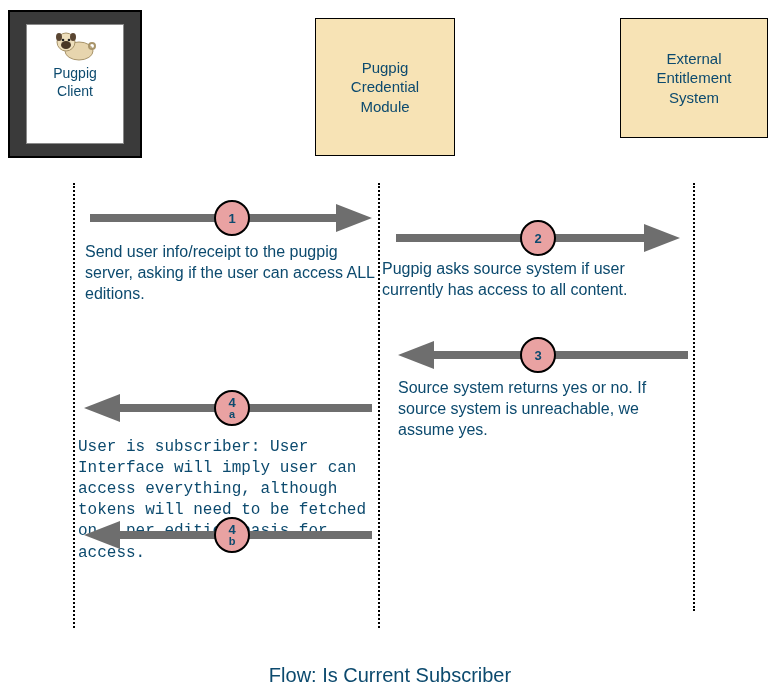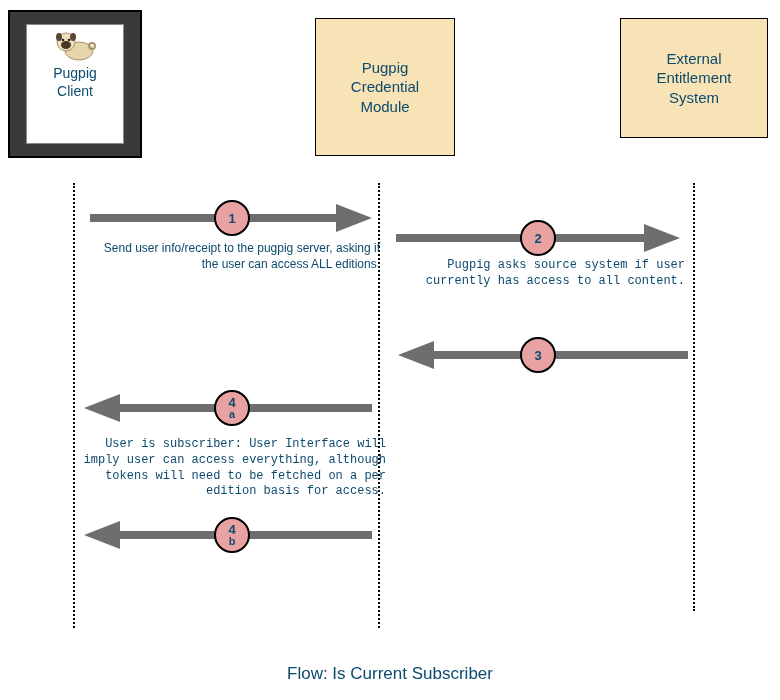--- a/index.html
+++ b/index.html
@@ -82,33 +82,33 @@
   }
   .step-sub { font-size: 11px; line-height: 11px; font-weight: bold; }
   .c1  { left: 214px; top: 200px; }
   .c2  { left: 520px; top: 220px; }
   .c3  { left: 520px; top: 337px; }
   .c4a { left: 214px; top: 390px; }
   .c4b { left: 214px; top: 517px; }
 
   
   .caption {
-    position: absolute; text-align: right;
-    font-size: 12px; line-height: 1.32;
+    position: absolute; text-align: left;
+    font-size: 16px; line-height: 1.32;
   }
   .cap1  { left: 85px;  top: 241px; width: 295px; }
-  .cap2  { left: 403px; top: 258px; width: 282px; font-family: Liberation Mono, monospace; }
+  .cap2  { left: 382px; top: 258px; width: 282px; }
   .cap3  { left: 398px; top: 377px; width: 282px; }
   .cap4a { left: 78px;  top: 437px; width: 308px; font-family: Liberation Mono, monospace; }
   .cap4b { left: 78px;  top: 564px; width: 308px; }
 
   
   .diagram-title {
     position: absolute; left: 0; top: 664px; width: 100%;
-    text-align: center; font-size: 17px;
+    text-align: center; font-size: 20px;
   }
 </style>
 </head>
 <body>
 
 <div class="canvas">
 
   <div class="device">
     <div class="screen">
       <svg class="pug" width="44" height="32" viewBox="0 0 44 32">
@@ -163,20 +163,21 @@
   <div class="caption cap2">Pugpig asks source system if user currently has access to all content.</div>
 
   <div class="arrow left a3">
     <div class="shaft"></div>
     <div class="head"></div>
   </div>
   <div class="step-circle c3">
     <span>3</span>
     <span class="step-sub"></span>
   </div>
+  <div class="caption cap3">Source system returns yes or no. If source system is unreachable, we assume yes.</div>
 
   <div class="arrow left a4a">
     <div class="shaft"></div>
     <div class="head"></div>
   </div>
   <div class="step-circle c4a">
     <span>4</span>
     <span class="step-sub">a</span>
   </div>
   <div class="caption cap4a">User is subscriber: User Interface will imply user can access everything, although tokens will need to be fetched on a per edition basis for access.</div>

